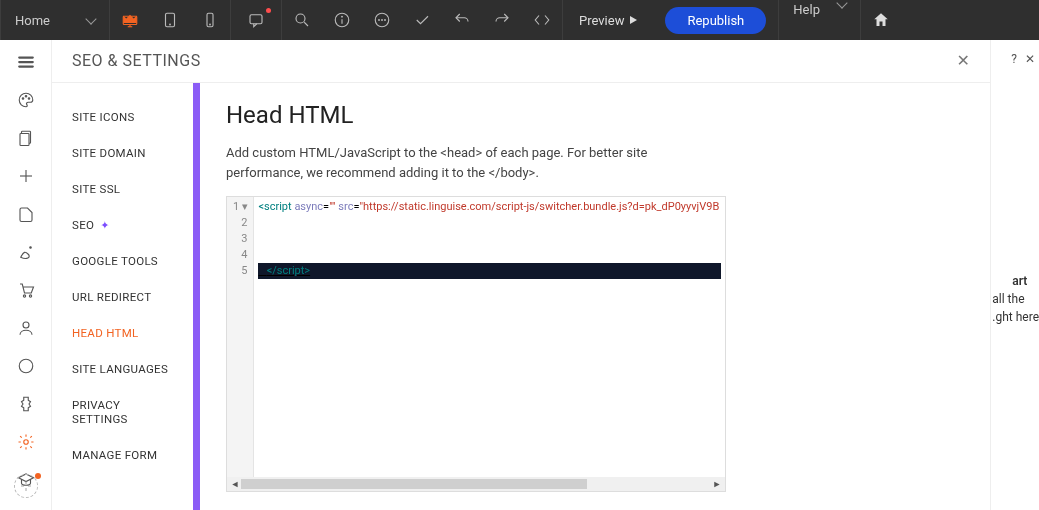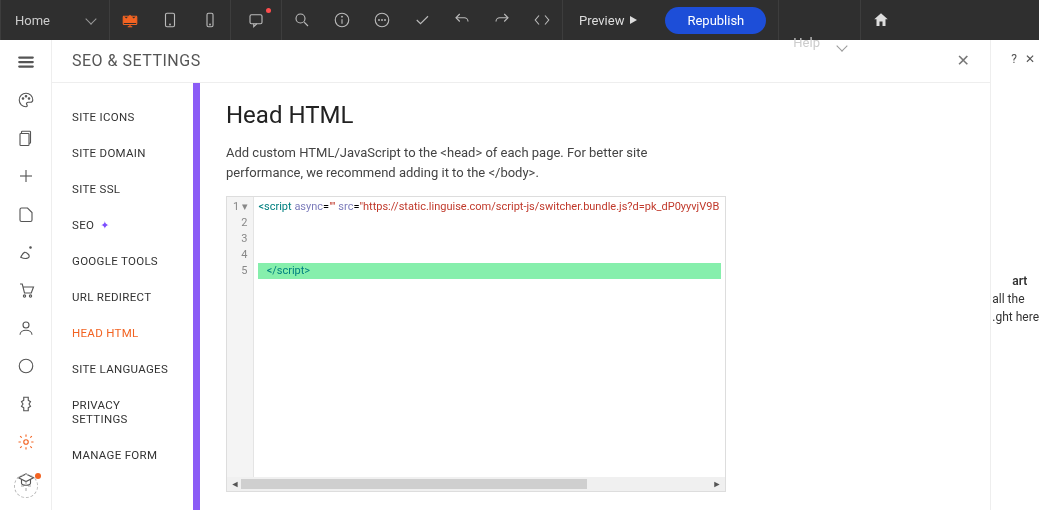--- a/index.html
+++ b/index.html
@@ -13,21 +13,21 @@
 .chev-down { width: 8px; height: 8px; border-right: 1.5px solid #999; border-bottom: 1.5px solid #999; transform: rotate(45deg); margin-top: -3px; }
 .top-icon { width: 40px; height: 40px; display: flex; align-items: center; justify-content: center; cursor: pointer; position: relative; }
 .top-icon.wide { width: 50px; }
 .top-icon svg { width: 18px; height: 18px; stroke: #bbb; fill: none; stroke-width: 1.5; }
 .top-icon.active svg { stroke: #f26322; }
 .top-icon.active .crown { fill: #f26322; }
 .red-dot { position: absolute; top: 8px; right: 10px; width: 5px; height: 5px; background: #ff4d4d; border-radius: 50%; }
 .preview-btn { display: flex; align-items: center; gap: 6px; padding: 0 16px; height: 52px; cursor: pointer; color: #ddd; }
 .play-tri { width: 0; height: 0; border-left: 7px solid #ddd; border-top: 4px solid transparent; border-bottom: 4px solid transparent; }
 .republish { background: #1d4ed8; color: #fff; border: none; border-radius: 14px; padding: 6px 22px; font-size: 13px; margin: 0 12px; cursor: pointer; }
-.help-dd { display: flex; align-items: flex-end; gap: 18px; padding: 0 14px; height: 48px; cursor: pointer; margin-top: 11px; }
+.help-dd { display: flex; align-items: flex-start; gap: 18px; padding: 0 14px; height: 48px; cursor: pointer; margin-top: 11px; }
 .home-ic { width: 40px; display: flex; align-items: center; justify-content: center; }
 
 
 .content { display: flex; height: calc(100% - 40px); }
 
 
 .rail { width: 52px; background: #fff; border-right: 1px solid #eee; display: flex; flex-direction: column; align-items: center; padding-top: 12px; gap: 18px; position: relative; }
 .rail-ic { width: 20px; height: 20px; display: flex; align-items: center; justify-content: center; cursor: pointer; color: #555; }
 .rail-ic svg { width: 18px; height: 18px; stroke: currentColor; fill: none; stroke-width: 1.5; }
 .rail-ic.active { color: #f26322; }
@@ -50,21 +50,21 @@
 
 .editor { flex: 1; padding: 18px 26px; display: flex; flex-direction: column; }
 .ed-title { font-size: 24px; font-weight: 400; color: #222; margin-bottom: 14px; }
 .ed-desc { font-size: 13px; color: #444; line-height: 1.5; margin-bottom: 14px; max-width: 480px; }
 .code-box { flex: 1; border: 1px solid #ddd; display: flex; flex-direction: column; min-height: 0; max-width: 500px; }
 .code-lines { flex: 1; display: flex; font-family: "Courier New", monospace; font-size: 11px; overflow: hidden; }
 .gutter { background: #f4f4f4; color: #888; text-align: right; padding: 2px 6px; line-height: 16px; user-select: none; border-right: 1px solid #e4e4e4; min-width: 26px; }
 .gutter div { height: 16px; }
 .code-text { flex: 1; padding: 2px 4px; line-height: 16px; white-space: pre; overflow: hidden; position: relative; }
 .code-row { height: 16px; }
-.code-row.hl { background: #86efac; }
+.code-row.hl { background: #0f172a; text-decoration: underline; }
 .tk-tag { color: #008080; }
 .tk-attr { color: #7c7cbb; }
 .tk-str { color: #c0392b; }
 .h-scroll { height: 14px; background: #f0f0f0; display: flex; align-items: center; padding: 0 2px; }
 .h-scroll .arrow { width: 12px; text-align: center; color: #555; font-size: 9px; cursor: pointer; }
 .h-thumb { flex: 0 0 70%; height: 10px; background: #cfcfcf; }
 .h-track { flex: 1; }
 
 
 .right-sliver { width: 48px; padding: 12px 6px 0 0; font-size: 12px; color: #333; position: relative; }

